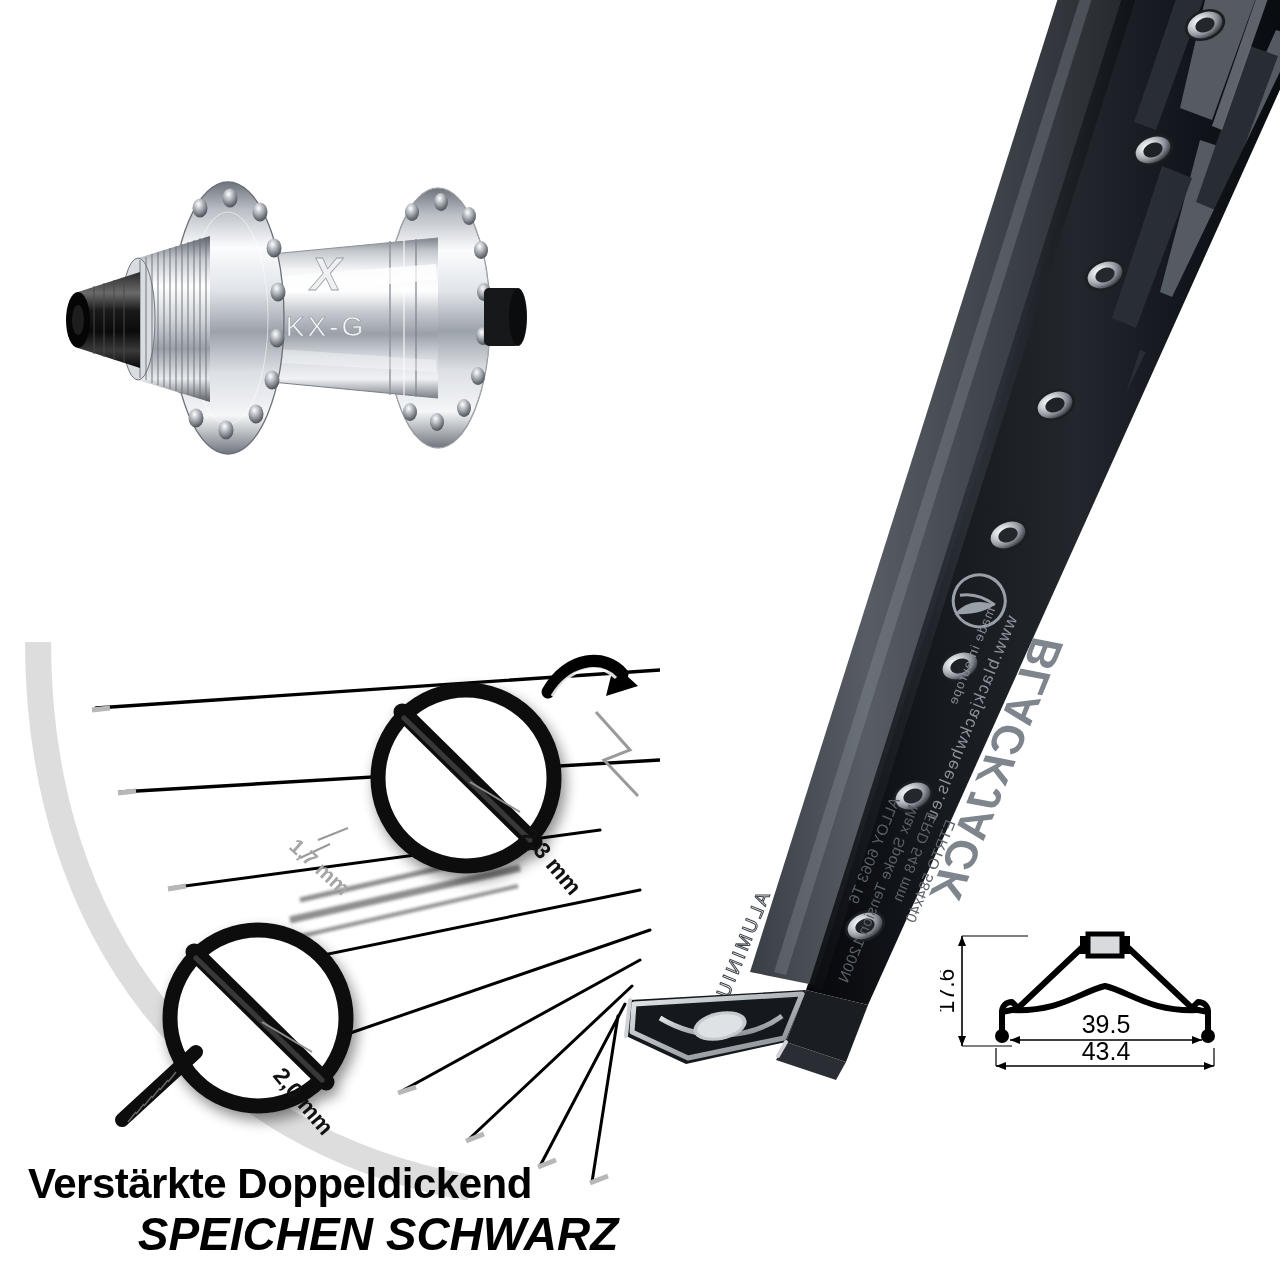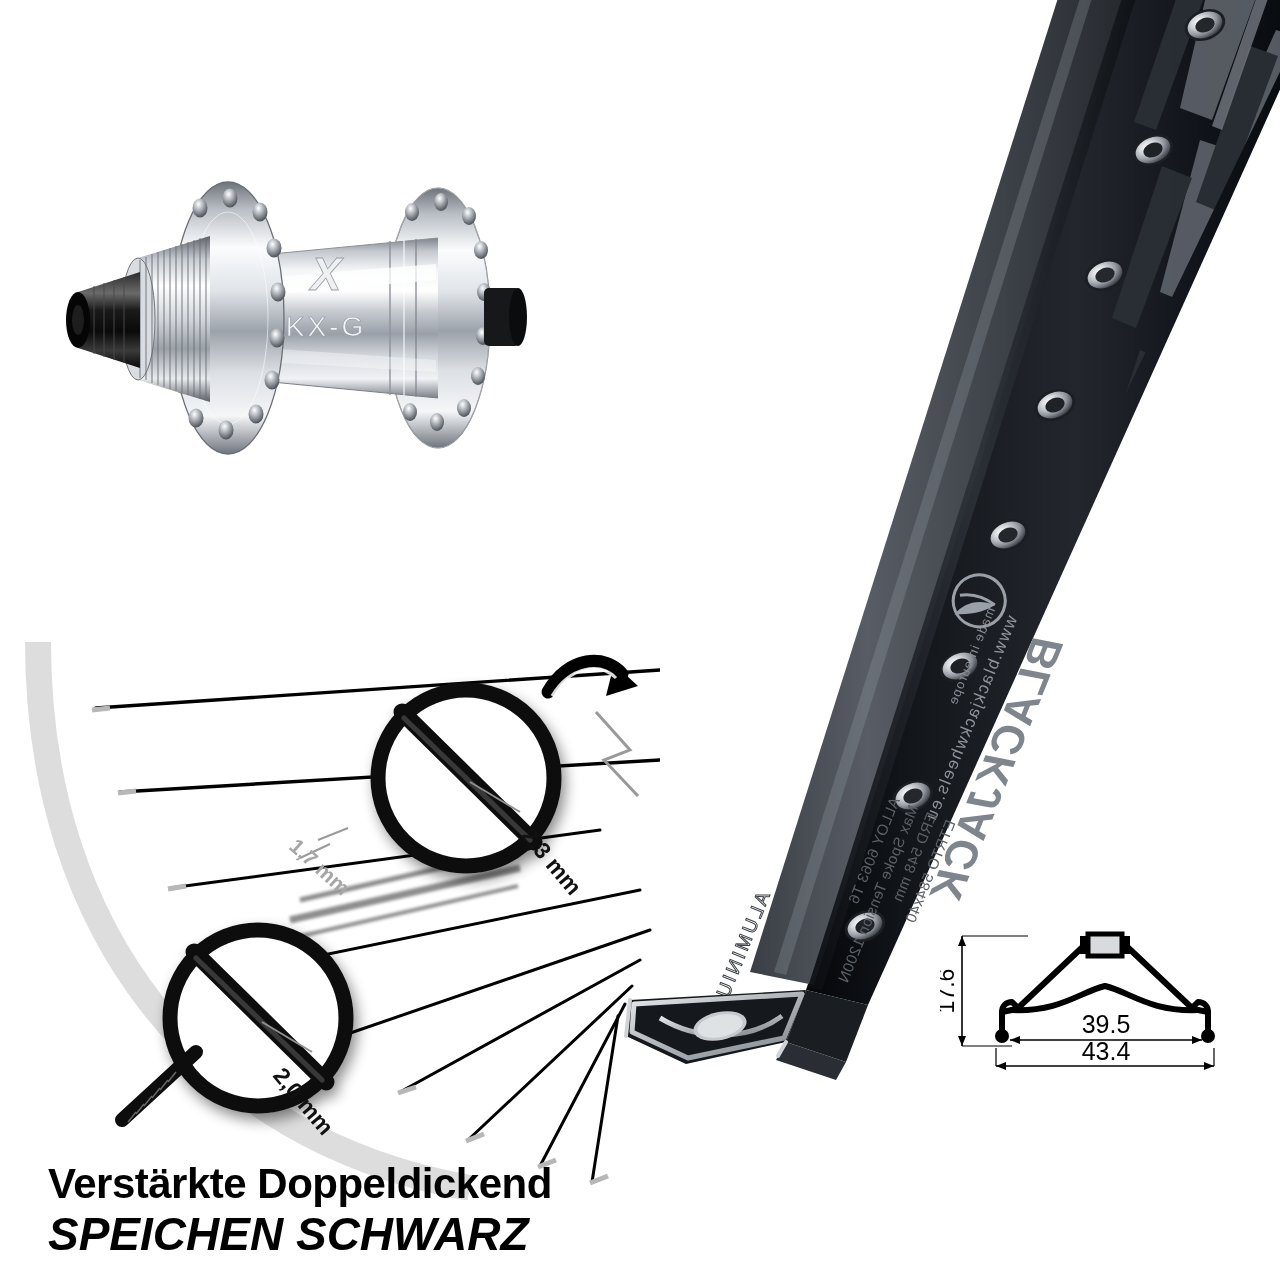--- a/index.html
+++ b/index.html
@@ -21,28 +21,28 @@
   
   #rim-panel{left:600px;top:-10px;width:700px;height:1120px;}
 
   
   #spoke-panel{left:0px;top:600px;width:660px;height:600px;}
 
   
   #profile-panel{left:940px;top:900px;width:330px;height:175px;}
 
   
-  #caption{left:28px;top:1160px;width:700px;margin-left:20px;}
+  #caption{left:28px;top:1160px;width:700px;}
   #caption .line1{
     font-size:42px;font-weight:700;letter-spacing:-0.5px;
     line-height:48px;color:#000;white-space:nowrap;
   }
   #caption .line2{
     font-size:46px;font-weight:700;font-style:italic;letter-spacing:0px;
-    line-height:52px;color:#000;white-space:nowrap;
+    line-height:52px;color:#000;white-space:nowrap;text-align:center;
   }
 
   
   text{font-family:"Liberation Sans", sans-serif;}
 </style>
 </head>
 <body>
 
 <div id="stage">
 

